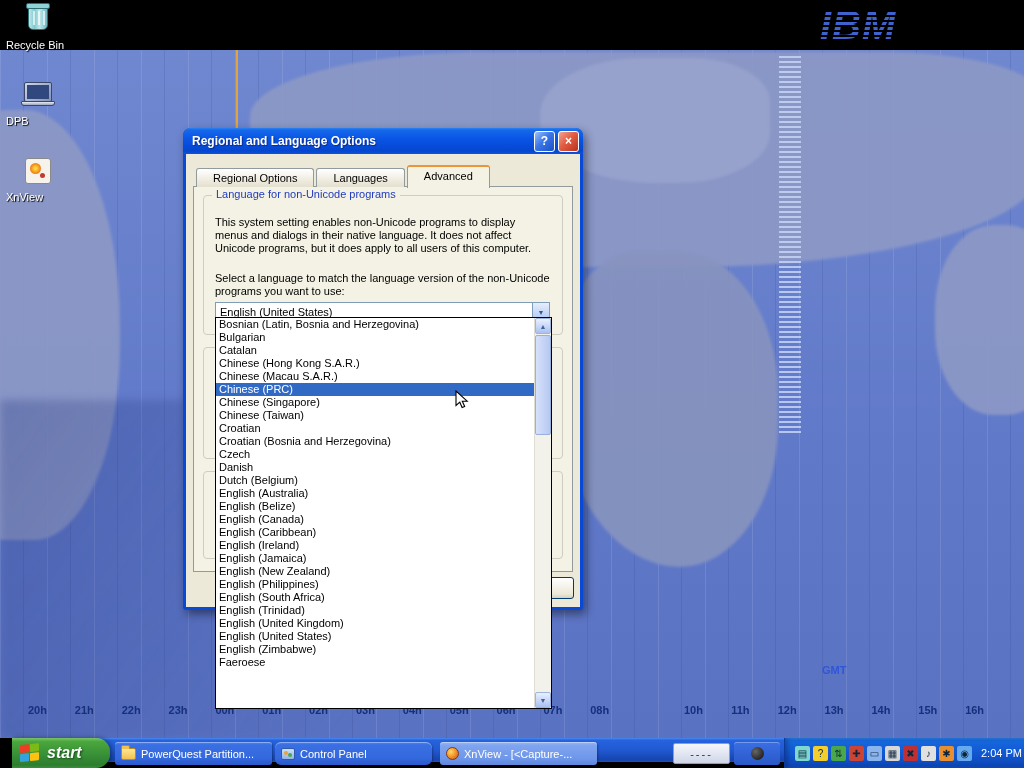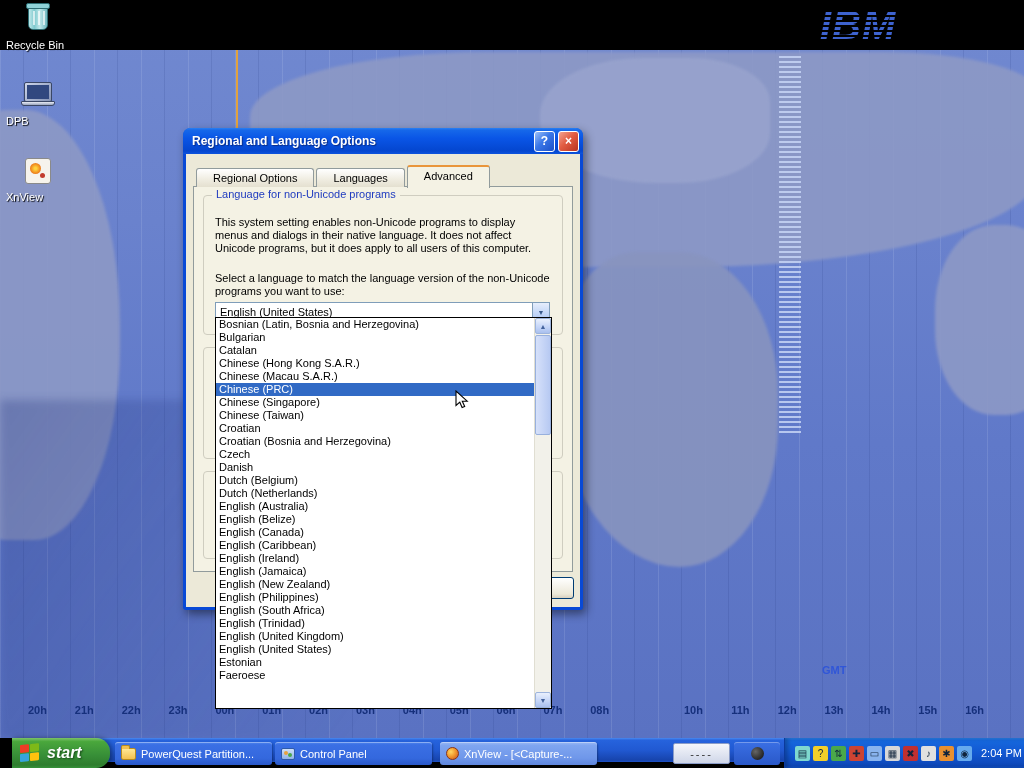--- a/index.html
+++ b/index.html
@@ -126,21 +126,21 @@
   .flag i{border-radius:1px;display:block;}
   .flag i:nth-child(1){background:#ee3c25;}
   .flag i:nth-child(2){background:#7db918;}
   .flag i:nth-child(3){background:#35a4dd;}
   .flag i:nth-child(4){background:#ffc20e;}
   .tbar-btn{position:absolute;top:4px;height:23px;border-radius:3px;display:flex;align-items:center;
     gap:5px;padding:0 6px;color:#fff;font-size:11px;white-space:nowrap;overflow:hidden;cursor:pointer;
     background:linear-gradient(180deg,#5187ef 0%,#3a6fe4 12%,#3468de 70%,#2a58c8 100%);
     box-shadow:inset 0 1px 0 rgba(255,255,255,.35),1px 1px 2px rgba(0,0,0,.3);}
   .btn-pq{left:103px;width:157px;}
-  .btn-cp{left:263px;width:157px;}
+  .btn-cp{left:263px;width:157px;border-radius:6px;}
   .btn-xn{left:428px;width:157px;
     background:linear-gradient(180deg,#9ab8f5 0%,#7fa5f0 15%,#6f97ea 70%,#5f86dd 100%);}
   .ic-folder{width:15px;height:12px;flex:none;border:1px solid #b88c1e;border-radius:1px 2px 2px 2px;
     background:linear-gradient(180deg,#ffe793,#f3c14f);position:relative;}
   .ic-folder:before{content:"";position:absolute;left:-1px;top:-4px;width:7px;height:3px;
     background:#f3c14f;border:1px solid #b88c1e;border-bottom:none;border-radius:2px 2px 0 0;}
   .ic-cp{width:14px;height:12px;flex:none;border:1px solid #2f5aa8;border-radius:2px;position:relative;
     background:linear-gradient(180deg,#cfe0f8,#8fb2e8);}
   .ic-cp:before{content:"";position:absolute;left:2px;top:2px;width:4px;height:4px;background:#e8a23c;border-radius:50%;}
   .ic-cp:after{content:"";position:absolute;right:2px;bottom:2px;width:4px;height:4px;background:#4aa84a;border-radius:50%;}
@@ -270,34 +270,33 @@
       <div class="dd-item">Chinese (Hong Kong S.A.R.)</div>
       <div class="dd-item">Chinese (Macau S.A.R.)</div>
       <div class="dd-item selected">Chinese (PRC)</div>
       <div class="dd-item">Chinese (Singapore)</div>
       <div class="dd-item">Chinese (Taiwan)</div>
       <div class="dd-item">Croatian</div>
       <div class="dd-item">Croatian (Bosnia and Herzegovina)</div>
       <div class="dd-item">Czech</div>
       <div class="dd-item">Danish</div>
       <div class="dd-item">Dutch (Belgium)</div>
-      <div class="dd-item">Dutch (Netherlands)</div>
       <div class="dd-item">English (Australia)</div>
       <div class="dd-item">English (Belize)</div>
       <div class="dd-item">English (Canada)</div>
       <div class="dd-item">English (Caribbean)</div>
       <div class="dd-item">English (Ireland)</div>
       <div class="dd-item">English (Jamaica)</div>
       <div class="dd-item">English (New Zealand)</div>
       <div class="dd-item">English (Philippines)</div>
       <div class="dd-item">English (South Africa)</div>
       <div class="dd-item">English (Trinidad)</div>
       <div class="dd-item">English (United Kingdom)</div>
       <div class="dd-item">English (United States)</div>
-      <div class="dd-item">Estonian</div>
+      <div class="dd-item">English (Zimbabwe)</div>
       <div class="dd-item">Faeroese</div>
     </div>
   <div class="dd-scroll">
     <div class="sb-btn sb-up">▲</div>
     <div class="sb-thumb"></div>
     <div class="sb-btn sb-down">▼</div>
   </div>
 </div>
 
 <svg class="cursor" width="19" height="19" viewBox="0 0 19 19">

